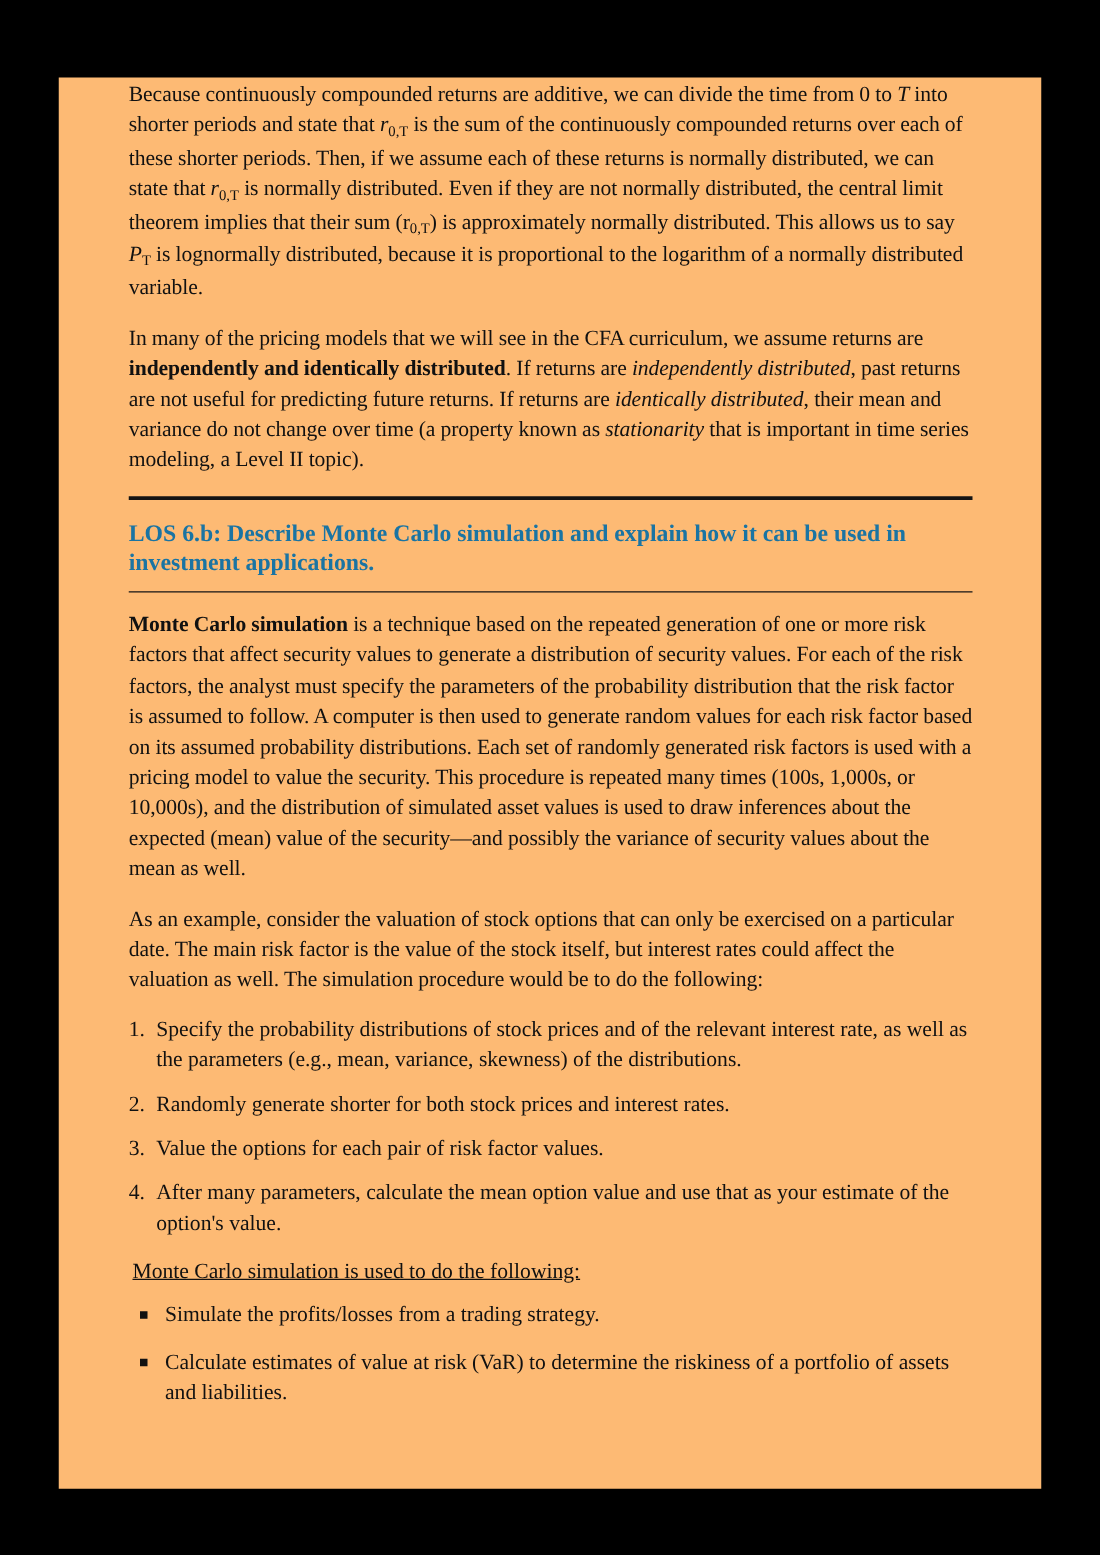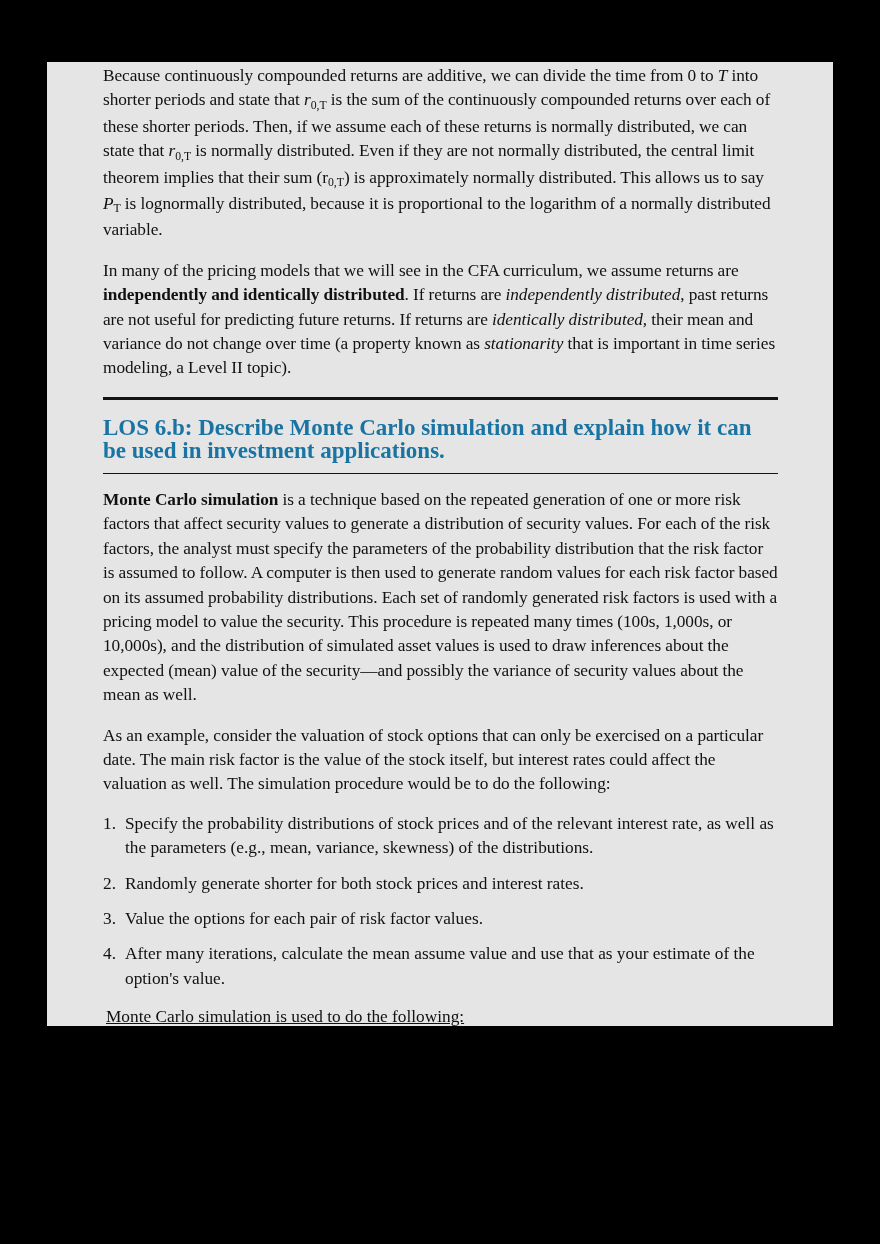--- a/index.html
+++ b/index.html
@@ -13,22 +13,22 @@
     height: 1244px;
     overflow: hidden;
     font-family: "Liberation Serif", "DejaVu Serif", serif;
   }
 
   #page {
     position: absolute;
     left: 47px;
     top: 62px;
     width: 786px;
-    height: 964px;
-    background: #e5e5e5;
+    height: 1129px;
+    background: #fdba74;
     box-sizing: border-box;
     padding: 0;
     overflow: hidden;
   }
 
   #content {
     position: absolute;
     left: 56px;
     top: 2px;
     width: 675px;
@@ -67,21 +67,21 @@
     height: 0;
     border-top: 3.2px solid #141414;
     margin: 0 0 16px 0;
   }
   .rule-thin {
     height: 0;
     border-top: 1.7px solid #141414;
     margin: 10px 0 0 0;
   }
   .los-heading {
-    font-size: 23px;
+    font-size: 19px;
     line-height: 23.5px;
     font-weight: bold;
     color: #1a74a3;
     margin: 0;
     padding: 0 0 0 0;
   }
 
   
   ol.num-list {
     margin: 0 0 14px 0;
@@ -160,23 +160,24 @@
     </div>
 
     <p class="para"><span class="b">Monte Carlo simulation</span><span> is a technique based on the repeated generation of one or more risk factors that affect security values to generate a distribution of security values. For each of the risk factors, the analyst must specify the parameters of the probability distribution that the risk factor is assumed to follow. A computer is then used to generate random values for each risk factor based on its assumed probability distributions. Each set of randomly generated risk factors is used with a pricing model to value the security. This procedure is repeated many times (100s, 1,000s, or 10,000s), and the distribution of simulated asset values is used to draw inferences about the expected (mean) value of the security—and possibly the variance of security values about the mean as well.</span></p>
 
     <p class="para tight">As an example, consider the valuation of stock options that can only be exercised on a particular date. The main risk factor is the value of the stock itself, but interest rates could affect the valuation as well. The simulation procedure would be to do the following:</p>
 
     <ol class="num-list">
       <li>Specify the probability distributions of stock prices and of the relevant interest rate, as well as the parameters (e.g., mean, variance, skewness) of the distributions.</li>
       <li>Randomly generate shorter for both stock prices and interest rates.</li>
       <li>Value the options for each pair of risk factor values.</li>
-      <li>After many iterations, calculate the mean assume value and use that as your estimate of the option's value.</li>
+      <li>After many parameters, calculate the mean option value and use that as your estimate of the option's value.</li>
     </ol>
 
     <p class="lead-in">Monte Carlo simulation is used to do the following:</p>
 
     <ul class="bullet-list">
+      <li><span class="sq"></span><span>Simulate the profits/losses from a trading strategy.</span></li>
       <li><span class="sq"></span><span>Calculate estimates of value at risk (VaR) to determine the riskiness of a portfolio of assets and liabilities.</span></li>
     </ul>
 
   </div>
 </div>
 
 </body></html>

